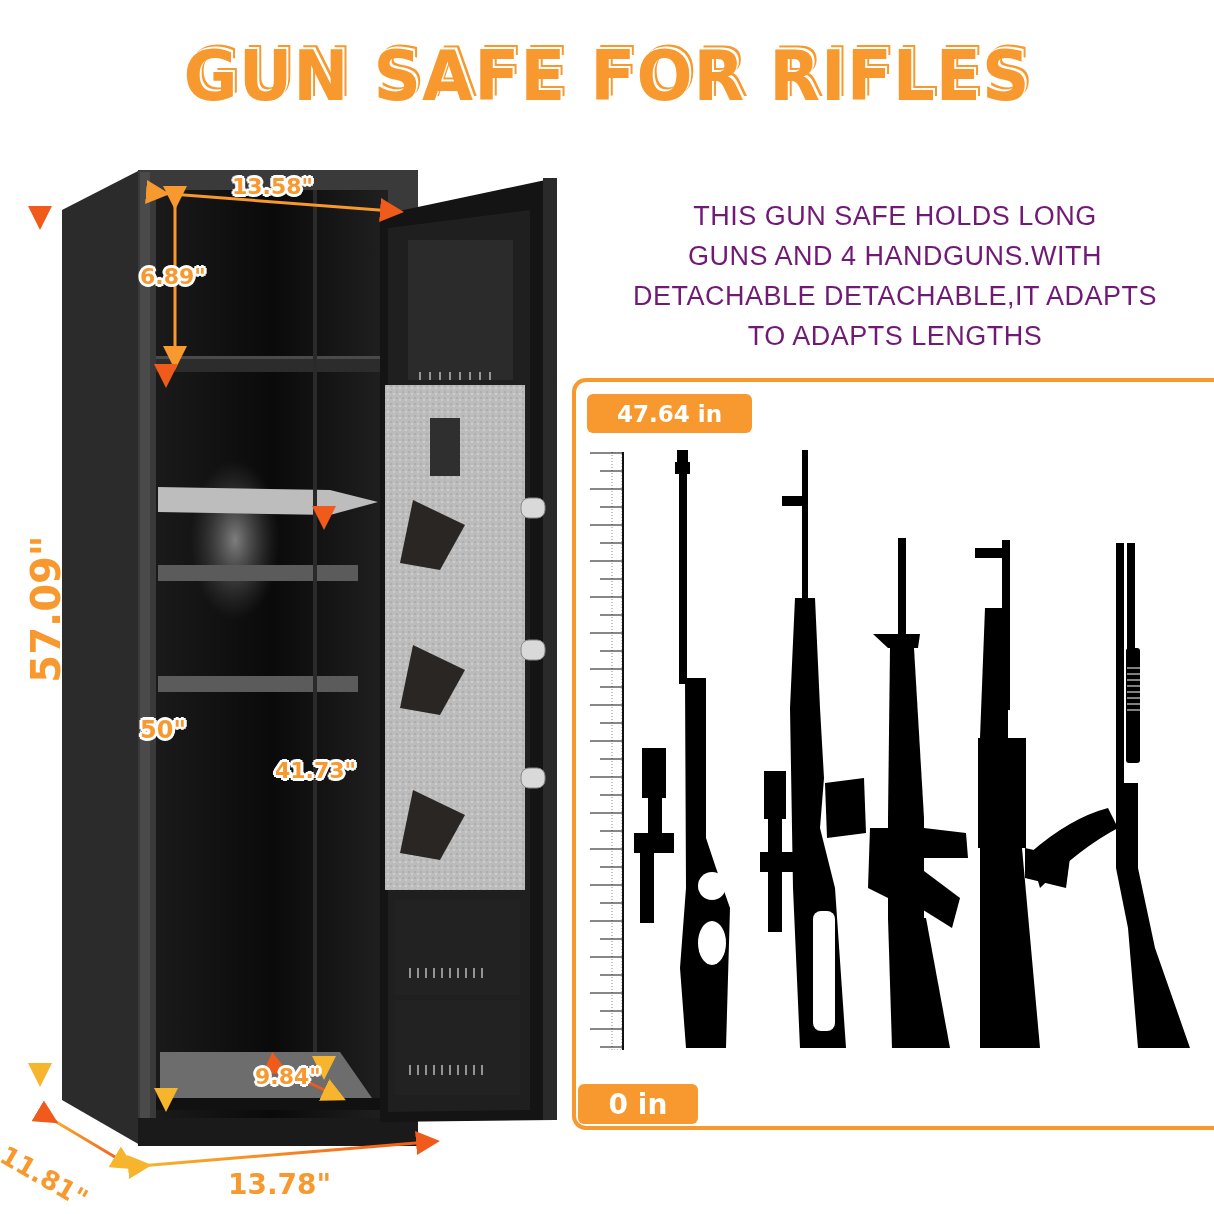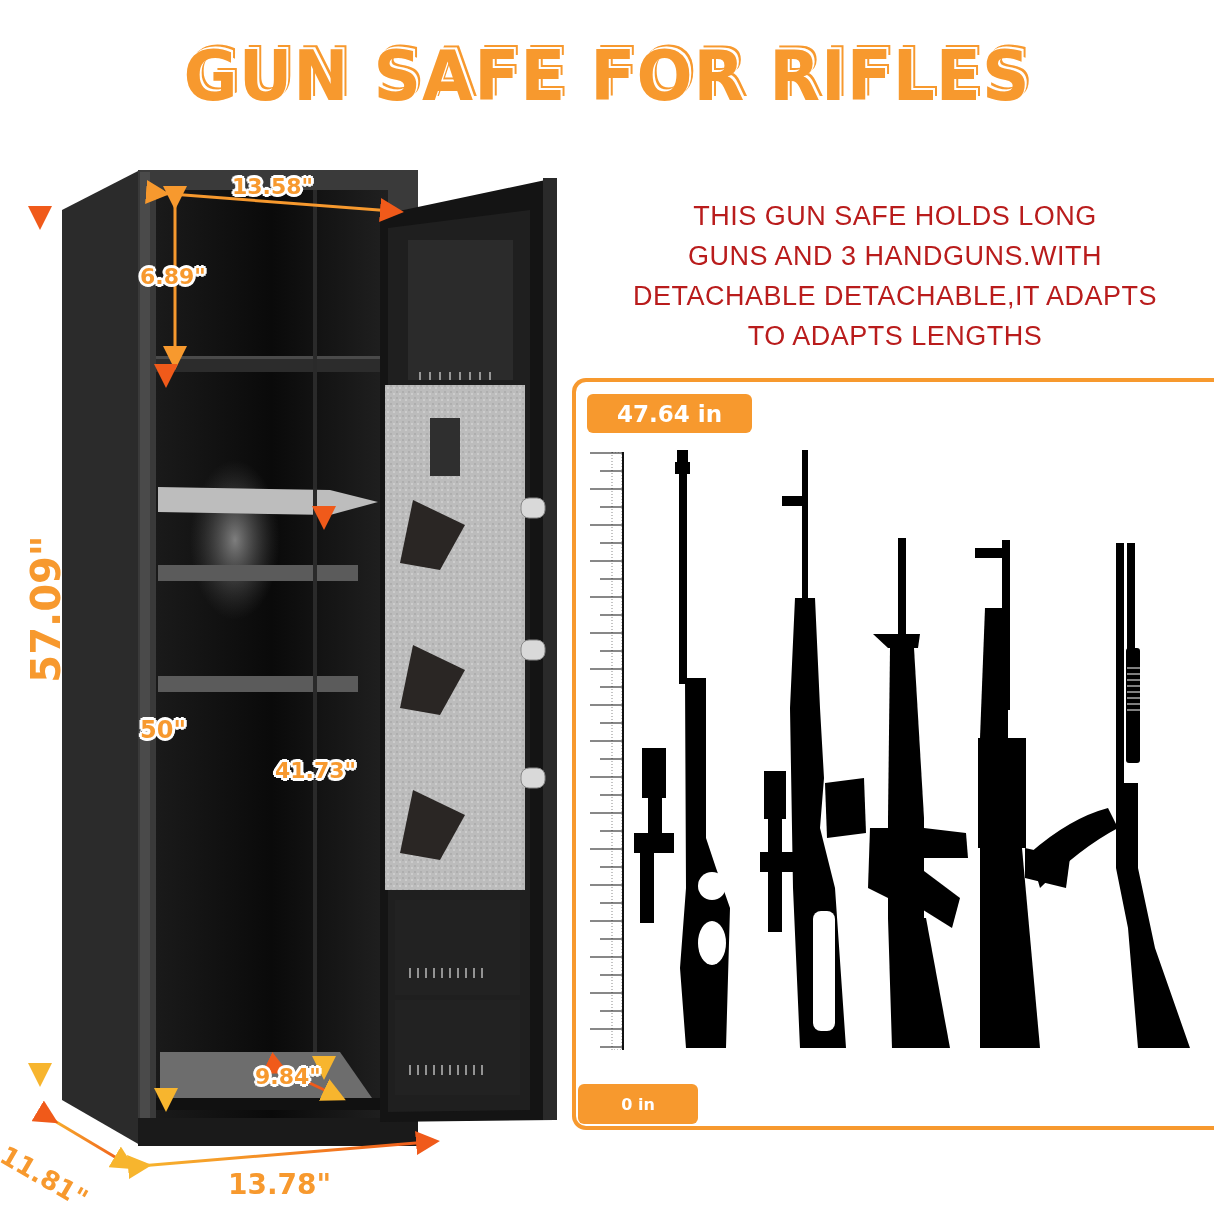--- a/index.html
+++ b/index.html
@@ -10,36 +10,36 @@
       position: absolute; left: 0; top: 38px; width: 1214px; text-align: center;
       font-family: "DejaVu Sans", sans-serif; font-weight: 900; font-size: 66px;
       letter-spacing: 1px; color: #f7992e;
       text-shadow: 2px -2px 0 #fff, 4px -4px 0 #f7992e;
       transform: scaleY(1.05);
     }
 
     .desc {
       position: absolute; left: 590px; top: 196px; width: 610px; text-align: center;
       font-family: "Liberation Sans", sans-serif; font-size: 27px; line-height: 40px;
-      color: #b91c1c; letter-spacing: 0.5px;
+      color: #701a75; letter-spacing: 0.5px;
     }
     .desc div { white-space: nowrap; }
 
     
     .panel {
       position: absolute; left: 572px; top: 378px; width: 660px; height: 752px;
       border: 4px solid #f7992e; border-right: none; border-radius: 14px 0 0 14px;
     }
     .tag {
       position: absolute; background: #f7992e; color: #fff; font-weight: bold;
       font-family: "DejaVu Sans", sans-serif; border-radius: 6px;
       display: flex; align-items: center; justify-content: center;
     }
     .tag-top { left: 587px; top: 394px; width: 165px; height: 39px; font-size: 23px; }
-    .tag-bot { left: 578px; top: 1084px; width: 120px; height: 40px; font-size: 16px; }
+    .tag-bot { left: 578px; top: 1084px; width: 120px; height: 40px; font-size: 28px; }
 
     .ruler { position: absolute; left: 588px; top: 452px; width: 36px; height: 598px; }
 
     .guns { position: absolute; left: 630px; top: 448px; width: 580px; height: 610px; }
 
     
     .safe { position: absolute; left: 0; top: 0; width: 580px; height: 1214px; }
 
     .dim {
       position: absolute; font-family: "DejaVu Sans", sans-serif; font-weight: 900;
@@ -50,21 +50,21 @@
                    0 3px 0 #fff, 3px 0 0 #fff, 0 -3px 0 #fff, -3px 0 0 #fff;
     }
   </style>
 </head>
 <body>
 
 <div class="title">GUN SAFE FOR RIFLES</div>
 
 <div class="desc">
   <div>THIS GUN SAFE HOLDS LONG</div>
-  <div>GUNS AND 3 HANDGUNS.WITH</div>
+  <div>GUNS AND 4 HANDGUNS.WITH</div>
   <div>DETACHABLE DETACHABLE,IT ADAPTS</div>
   <div>TO ADAPTS LENGTHS</div>
 </div>
 
 <svg class="safe" viewBox="0 0 580 1214" width="580" height="1214">
   <defs>
     <linearGradient id="gOrange" x1="0" y1="0" x2="0" y2="1">
       <stop offset="0" stop-color="#f05a1a"></stop>
       <stop offset="1" stop-color="#f7b52e"></stop>
     </linearGradient>

